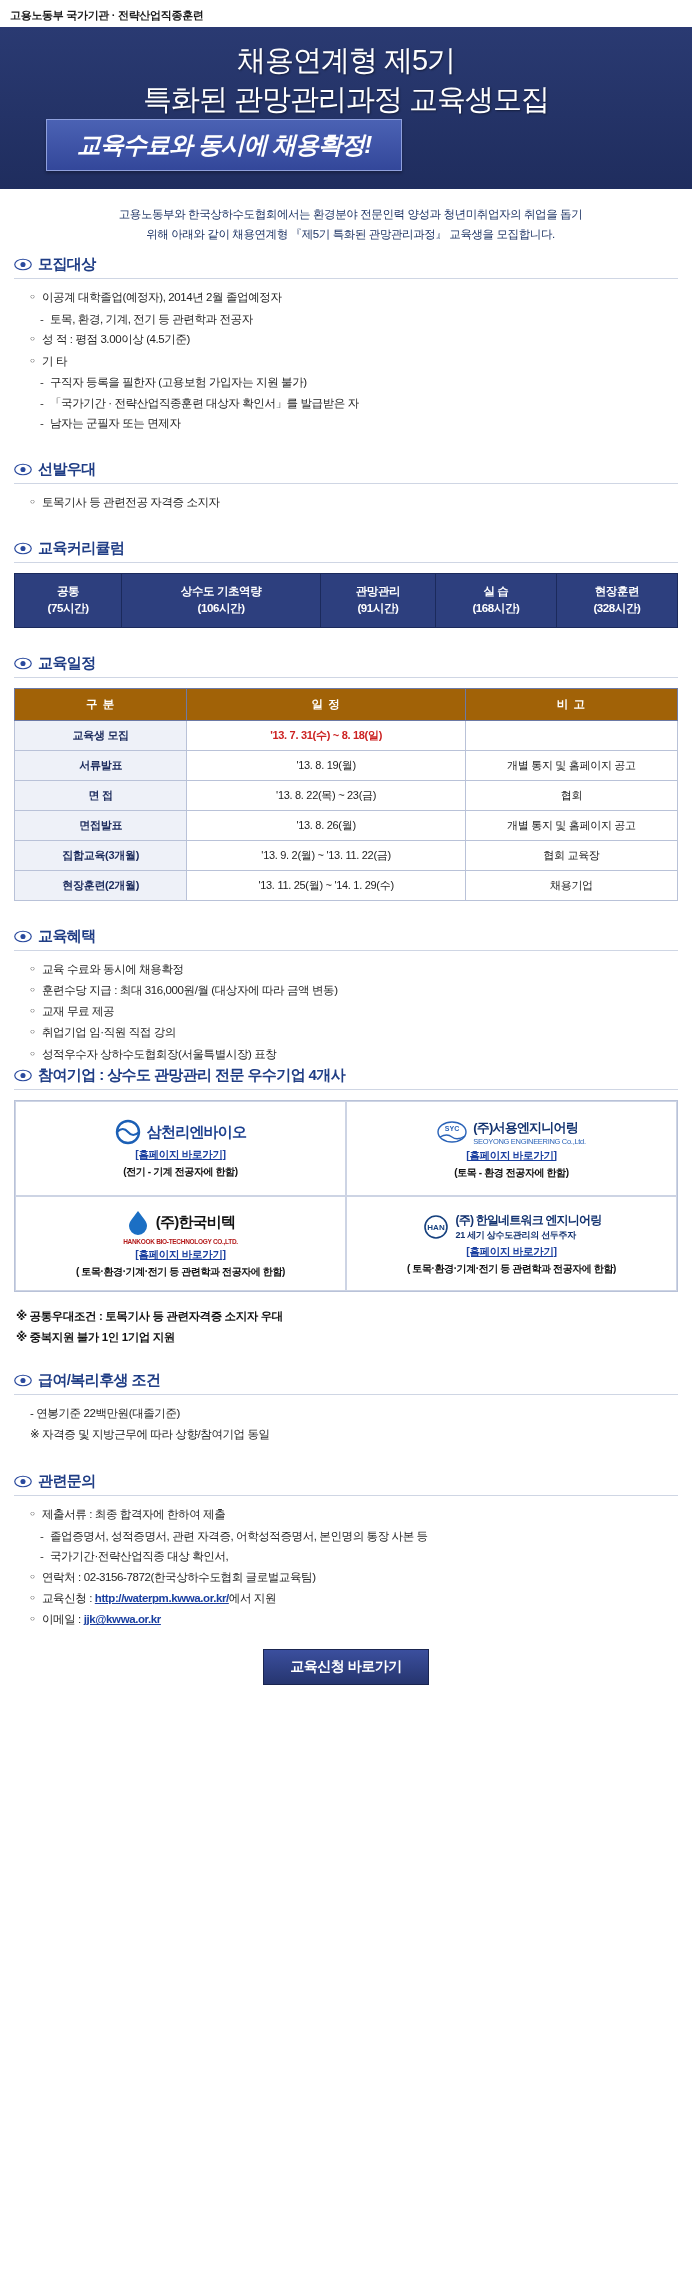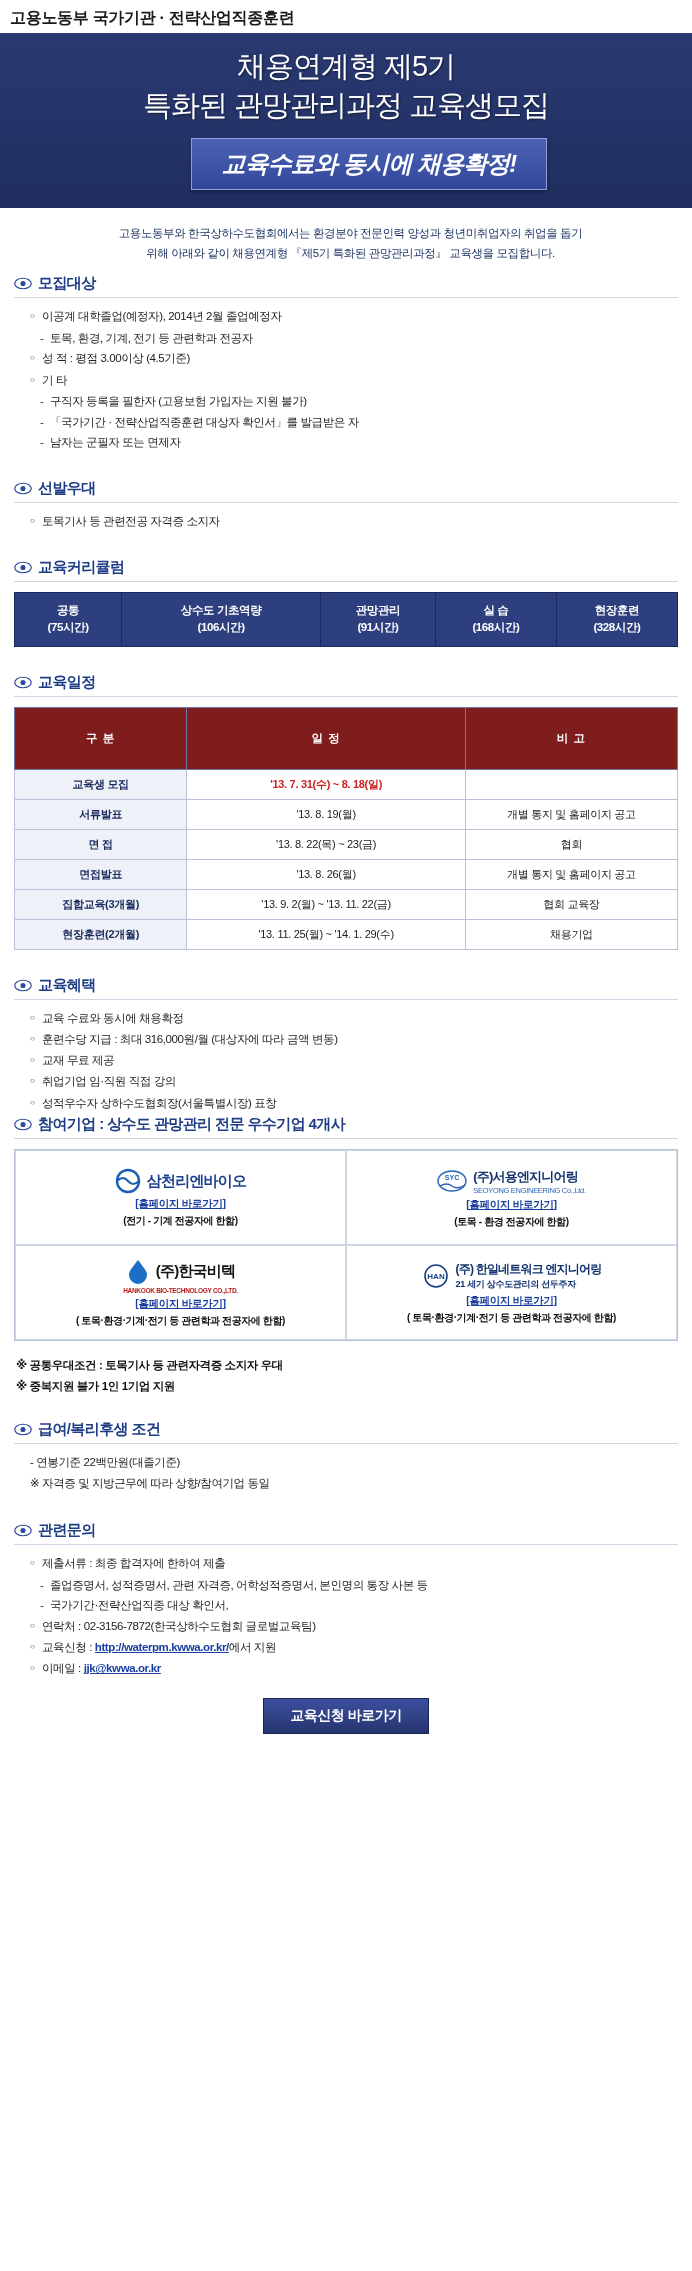--- a/index.html
+++ b/index.html
@@ -7,41 +7,40 @@
     width:692px;
     background:#ffffff;
     font-family:"Liberation Sans","DejaVu Sans",sans-serif;
     color:#222;
     -webkit-font-smoothing:antialiased;
   }
   .page{width:692px;position:relative;overflow:hidden;}
 
   
   .topline{
-    font-size:16px;font-weight:bold;color:#1a1a1a;
+    font-size:11px;font-weight:bold;color:#1a1a1a;
     padding:8px 0 4px 10px;letter-spacing:-0.3px;border-radius:8px;
   }
   .hero{
     background:#26366b;
     background:linear-gradient(180deg,#2a3a72 0%,#1f2d5e 100%);
     padding:14px 0 18px 0;
     text-align:center;
   }
   .hero h1{
     margin:0;
     color:#ffffff;
     font-size:29px;
     font-weight:normal;
     line-height:1.35;
     letter-spacing:-1px;
     text-shadow:1px 1px 2px rgba(0,0,0,.45);
   }
   .hero .ribbon-wrap{
-    margin-top:13px;
-    display:flex;justify-content:center;padding-left:46px;
+    display:flex;justify-content:flex-start;padding-left:46px;
   }
   .ribbon{
     background:linear-gradient(180deg,#4b62b4 0%,#33479a 100%);
     border:1px solid #8fa0dd;
     color:#ffffff;
     font-size:24px;font-weight:bold;font-style:italic;
     letter-spacing:-1px;
     padding:9px 30px;
     box-shadow:0 2px 3px rgba(0,0,0,.3);
   }
@@ -94,22 +93,22 @@
   .curri th{
     background:#2d3f7e;color:#fff;border:1px solid #1b2a5c;
     font-size:11.5px;font-weight:bold;padding:9px 2px;line-height:1.5;
     letter-spacing:-0.4px;
   }
   .curri th span{display:block;font-weight:bold;}
 
   
   .sched{margin:10px 0 4px 0;border:1px solid #9aa6c4;}
   .sched th{
-    background:#7f1d1d;color:#fff;border:1px solid #6d7aa5;
-    font-size:11.5px;font-weight:bold;padding:23px 2px;letter-spacing:1px;
+    background:#a16207;color:#fff;border:1px solid #6d7aa5;
+    font-size:11.5px;font-weight:bold;padding:8px 2px;letter-spacing:1px;
   }
   .sched td{
     border:1px solid #b9c2d8;font-size:11px;padding:7px 4px;text-align:center;
     letter-spacing:-0.3px;color:#222;
   }
   .sched td.c0{background:#eef1f8;font-weight:bold;color:#1b2a5c;}
   .sched td.red{color:#cc2222;font-weight:bold;}
 
   
   .comp-grid{

